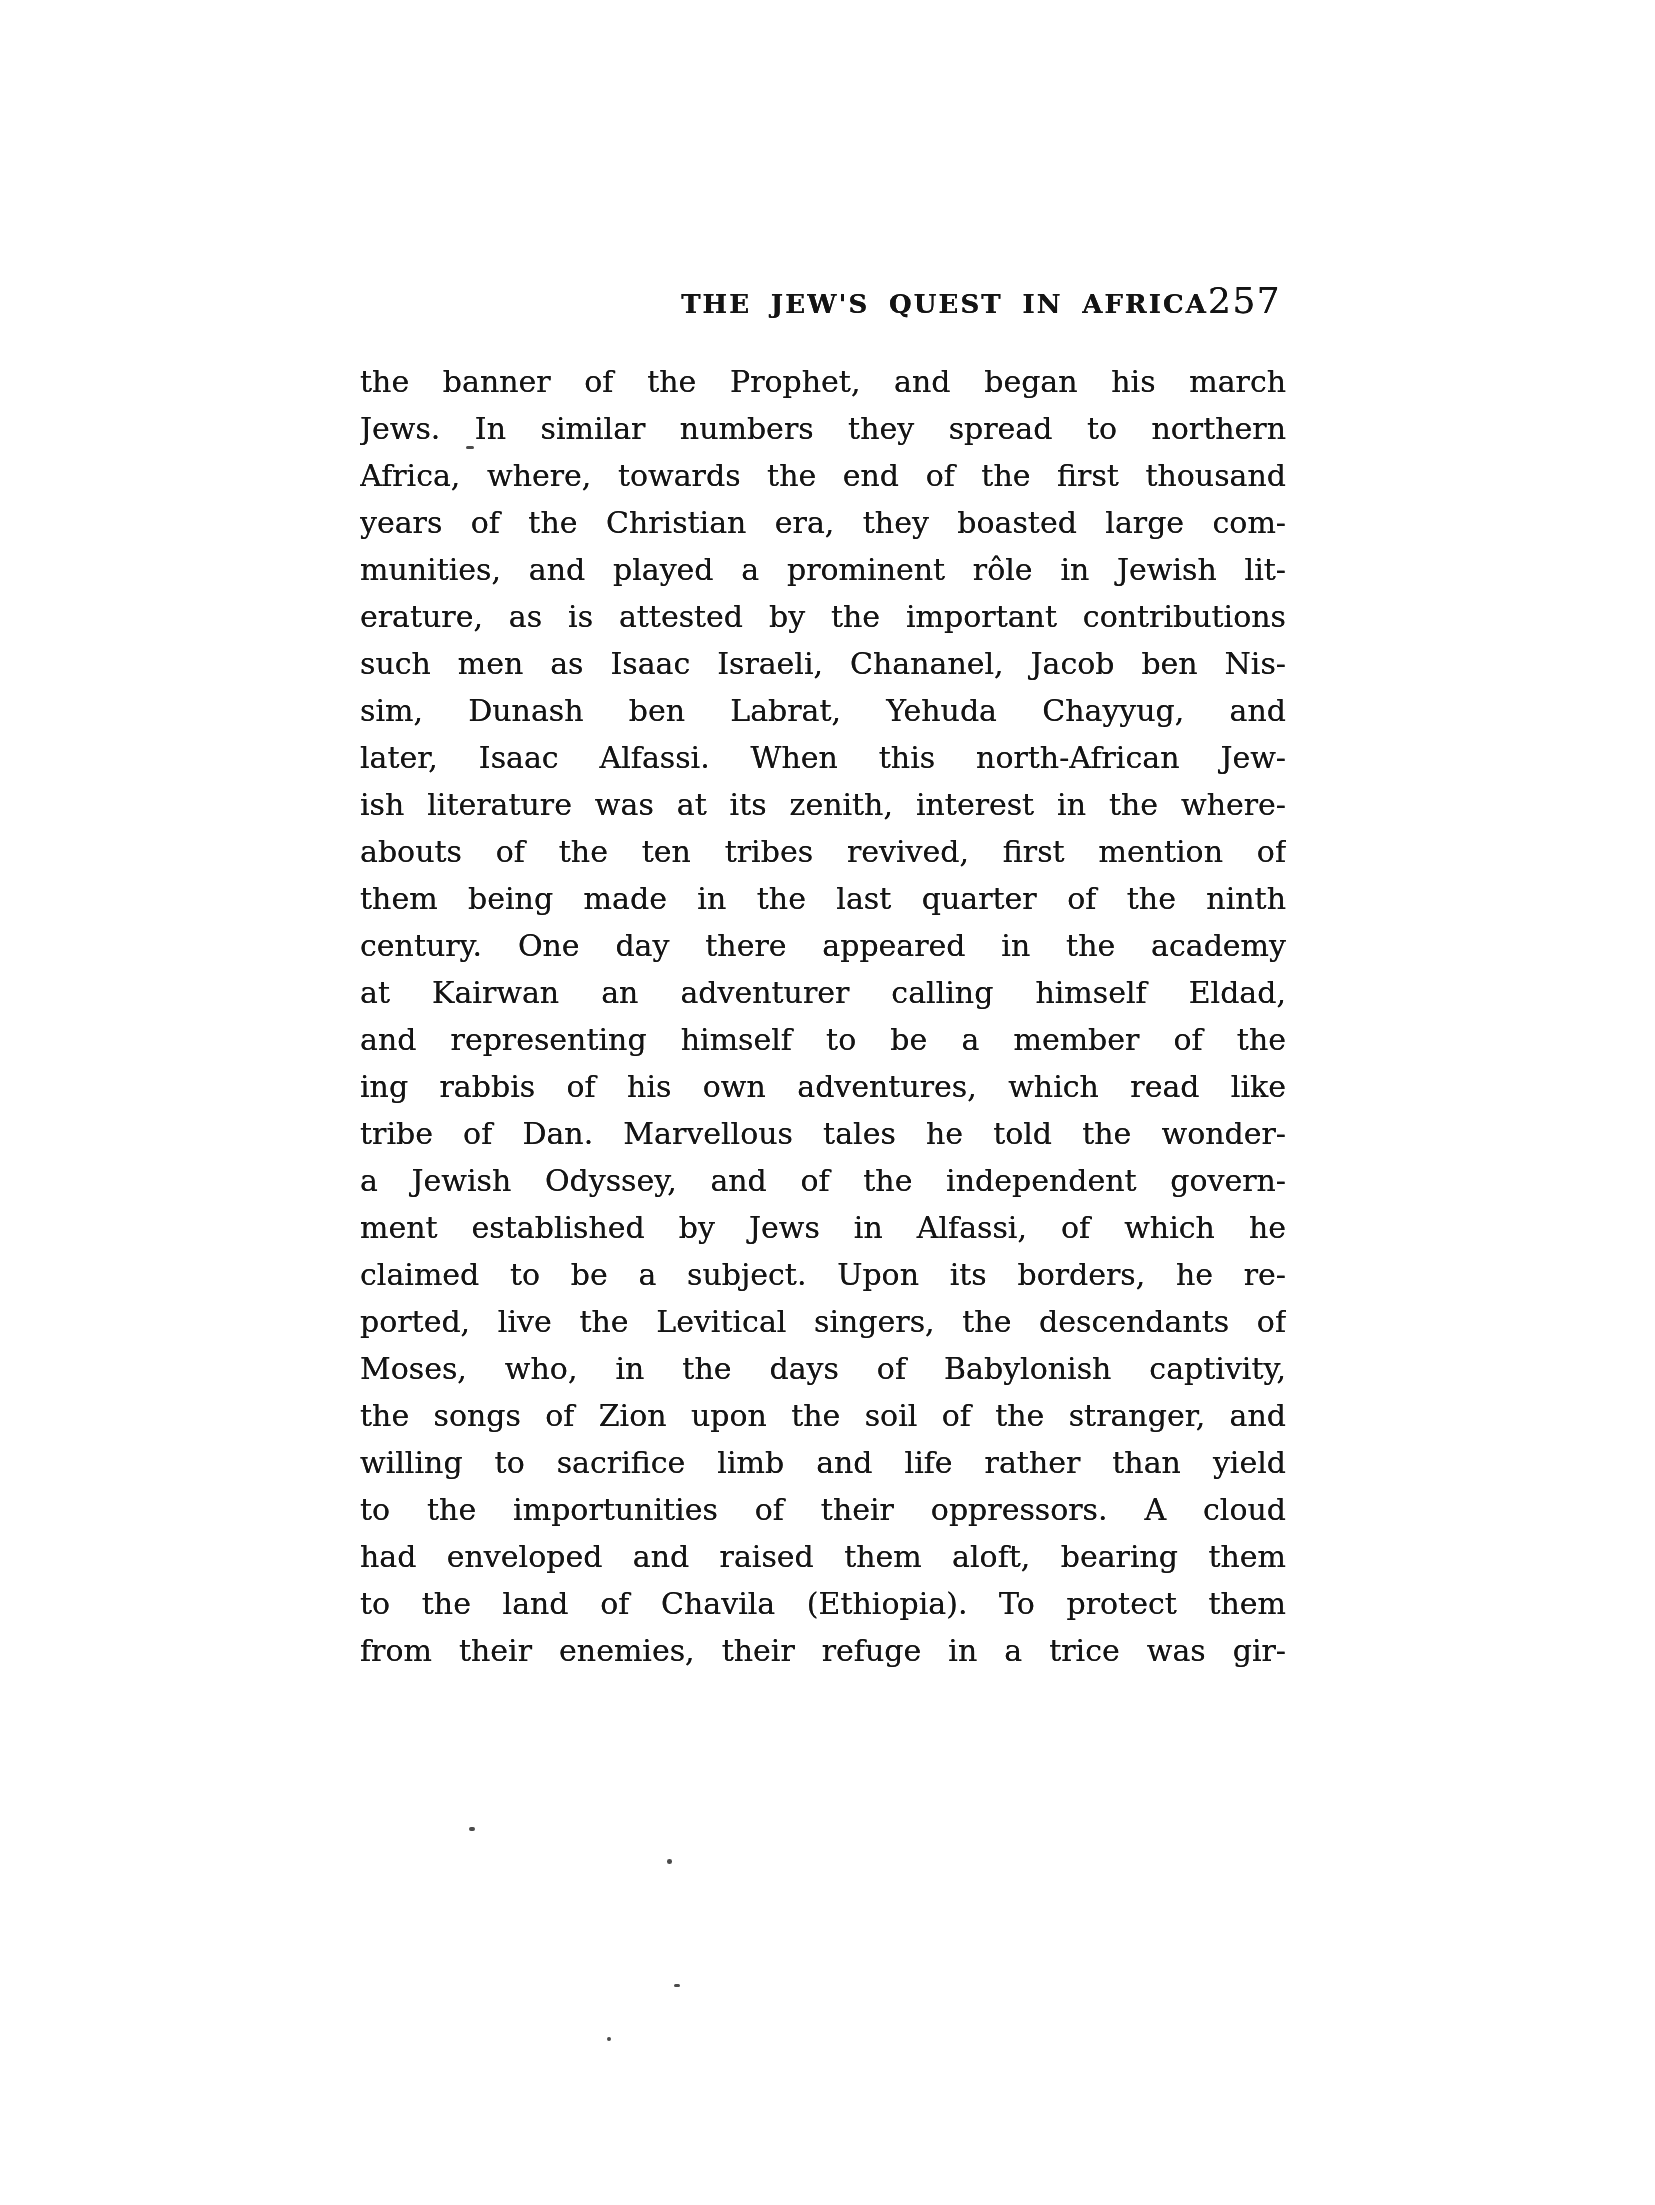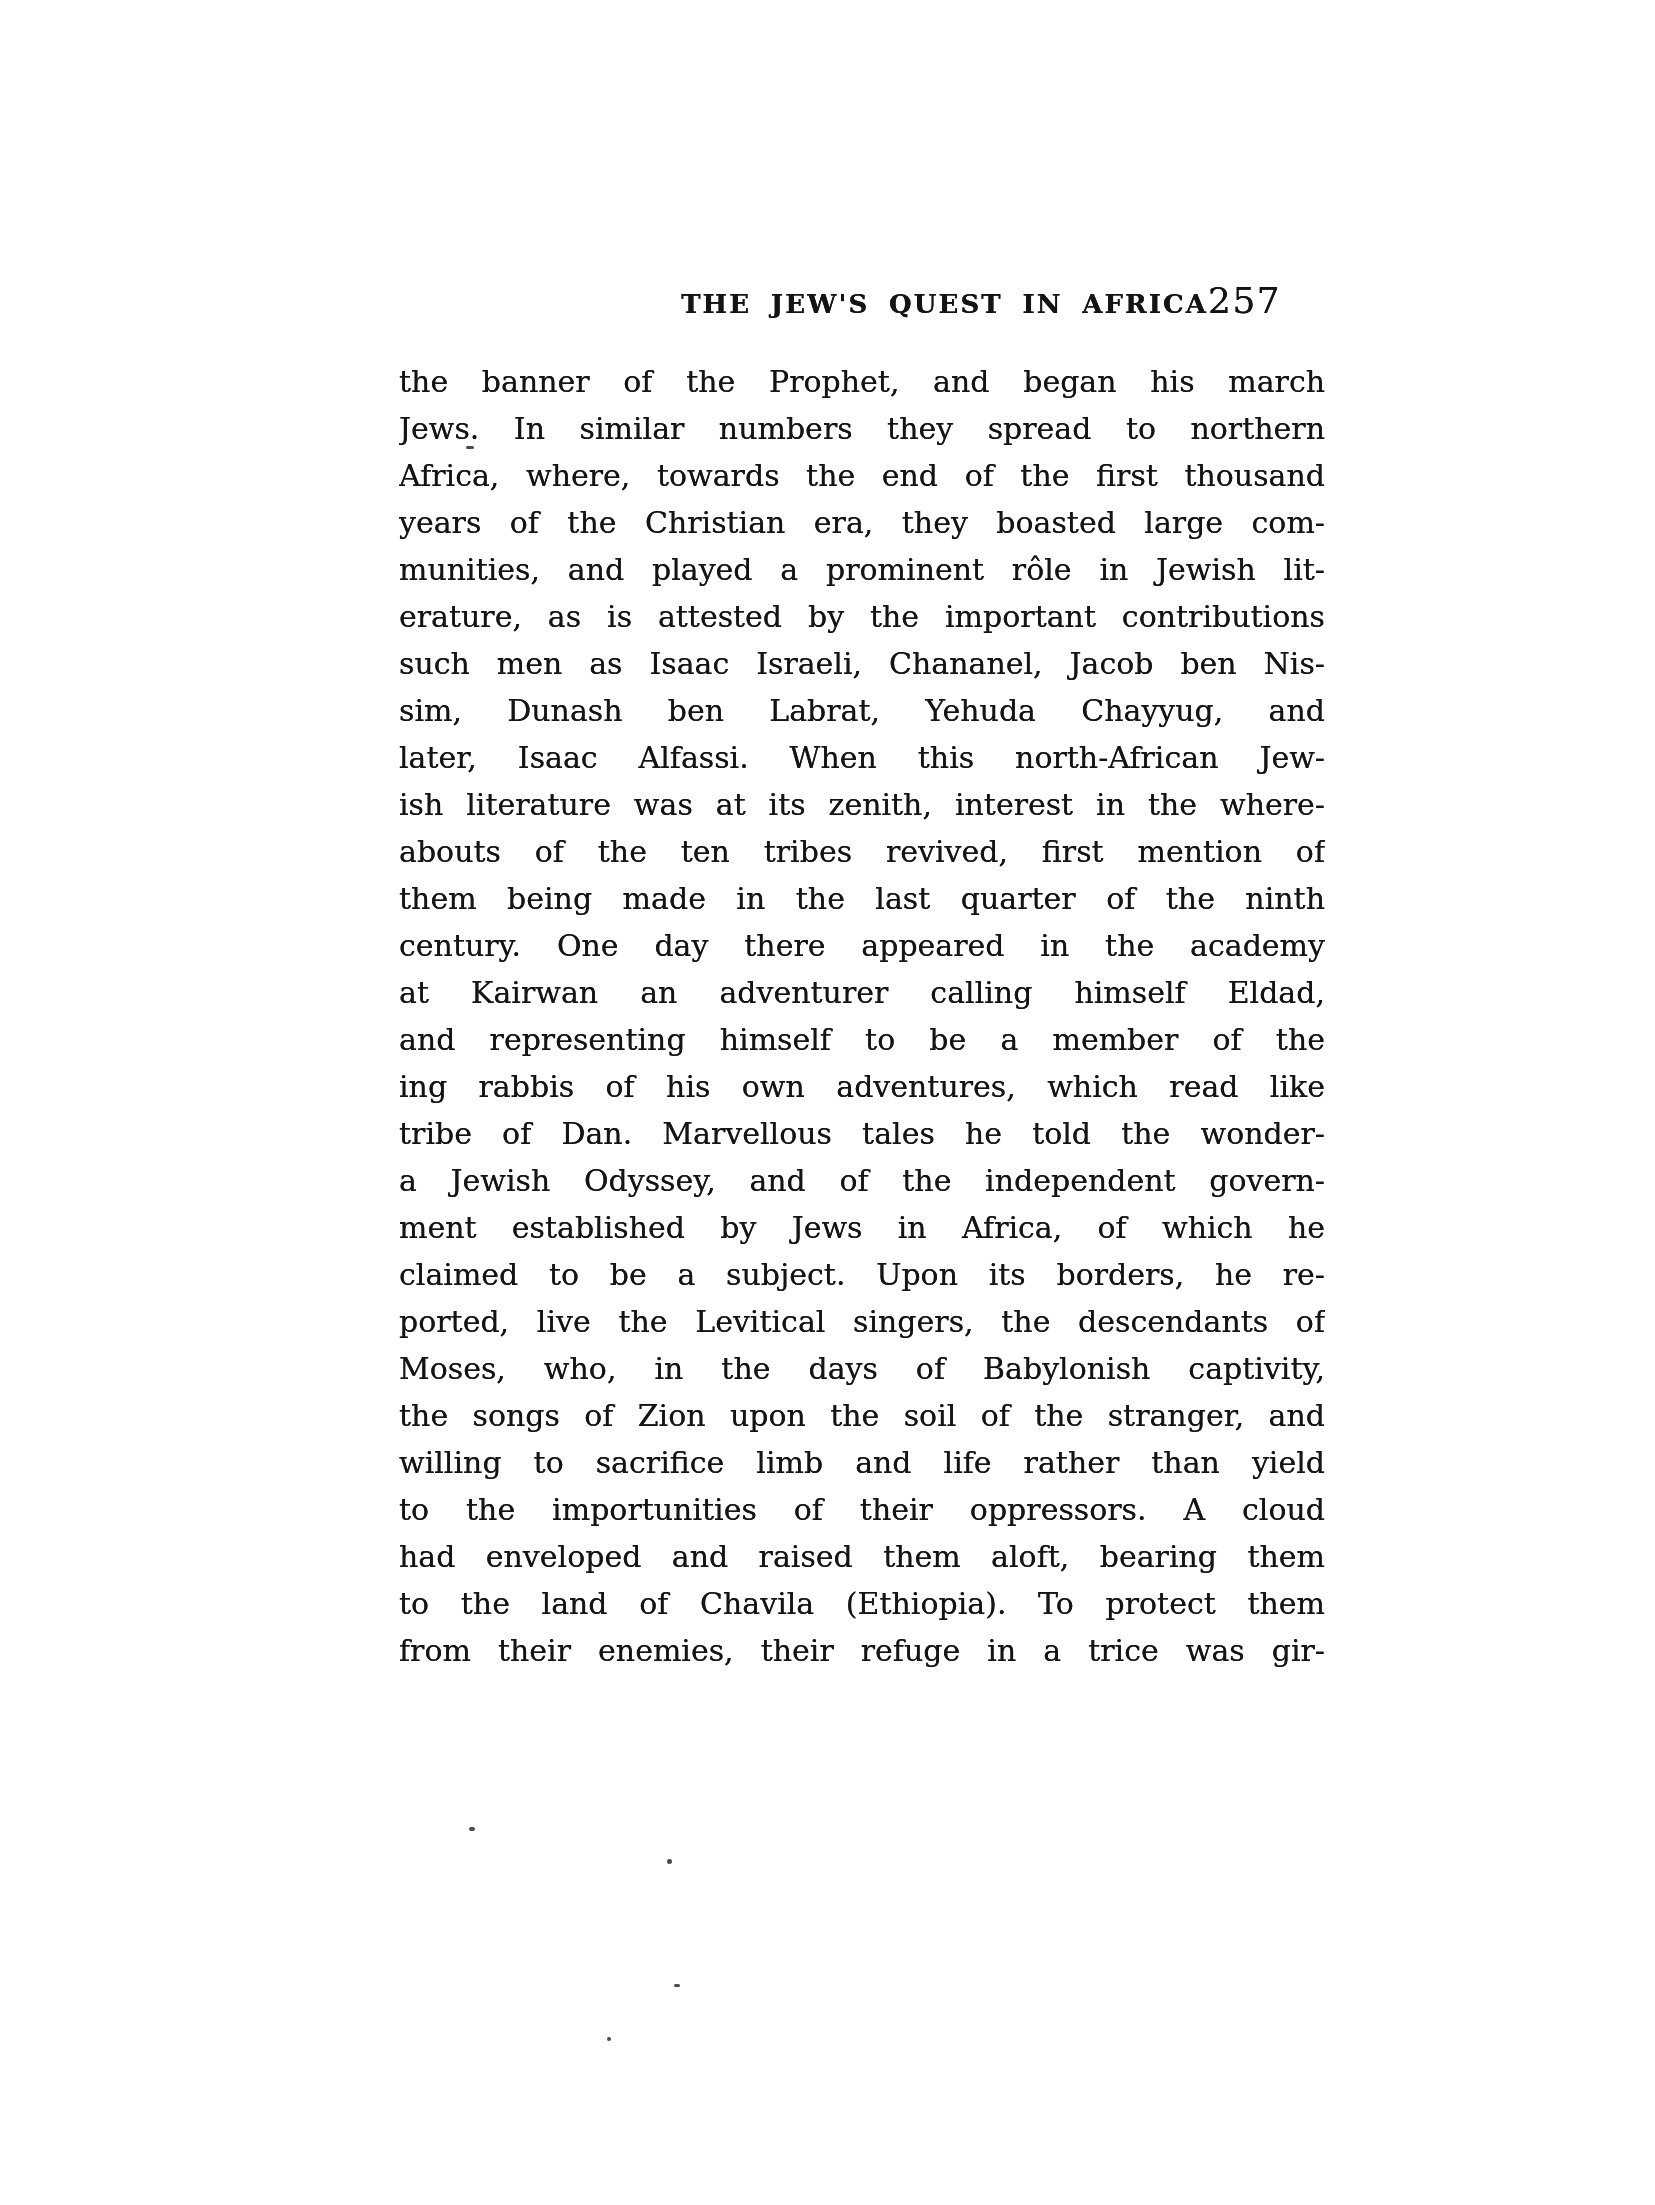--- a/index.html
+++ b/index.html
@@ -38,21 +38,21 @@
   .page-number {
     font-size: 36px;
     font-weight: 400;
     line-height: 1;
     letter-spacing: 1.4px;
     text-shadow: 0 0 0.4px currentColor;
   }
   
   .body-text {
     position: absolute;
-    left: 399px;
+    left: 360px;
     top: 358px;
     width: 926px;
     font-size: 30px;
   }
   .line {
     height: 47px;
     line-height: 47px;
     text-align: justify;
     text-align-last: justify;
     overflow: hidden;
@@ -89,21 +89,21 @@
       <div class="line">later, Isaac Alfassi. When this north-African Jew-</div>
       <div class="line">ish literature was at its zenith, interest in the where-</div>
       <div class="line">abouts of the ten tribes revived, first mention of</div>
       <div class="line">them being made in the last quarter of the ninth</div>
       <div class="line">century. One day there appeared in the academy</div>
       <div class="line">at Kairwan an adventurer calling himself Eldad,</div>
       <div class="line">and representing himself to be a member of the</div>
       <div class="line">ing rabbis of his own adventures, which read like</div>
       <div class="line">tribe of Dan. Marvellous tales he told the wonder-</div>
       <div class="line">a Jewish Odyssey, and of the independent govern-</div>
-      <div class="line">ment established by Jews in Africa, of which he</div>
+      <div class="line">ment established by Jews in Alfassi, of which he</div>
       <div class="line">claimed to be a subject. Upon its borders, he re-</div>
       <div class="line">ported, live the Levitical singers, the descendants of</div>
       <div class="line">Moses, who, in the days of Babylonish captivity,</div>
       <div class="line">the songs of Zion upon the soil of the stranger, and</div>
       <div class="line">willing to sacrifice limb and life rather than yield</div>
       <div class="line">to the importunities of their oppressors. A cloud</div>
       <div class="line">had enveloped and raised them aloft, bearing them</div>
       <div class="line">to the land of Chavila (Ethiopia). To protect them</div>
       <div class="line">from their enemies, their refuge in a trice was gir-</div>
     </div>

